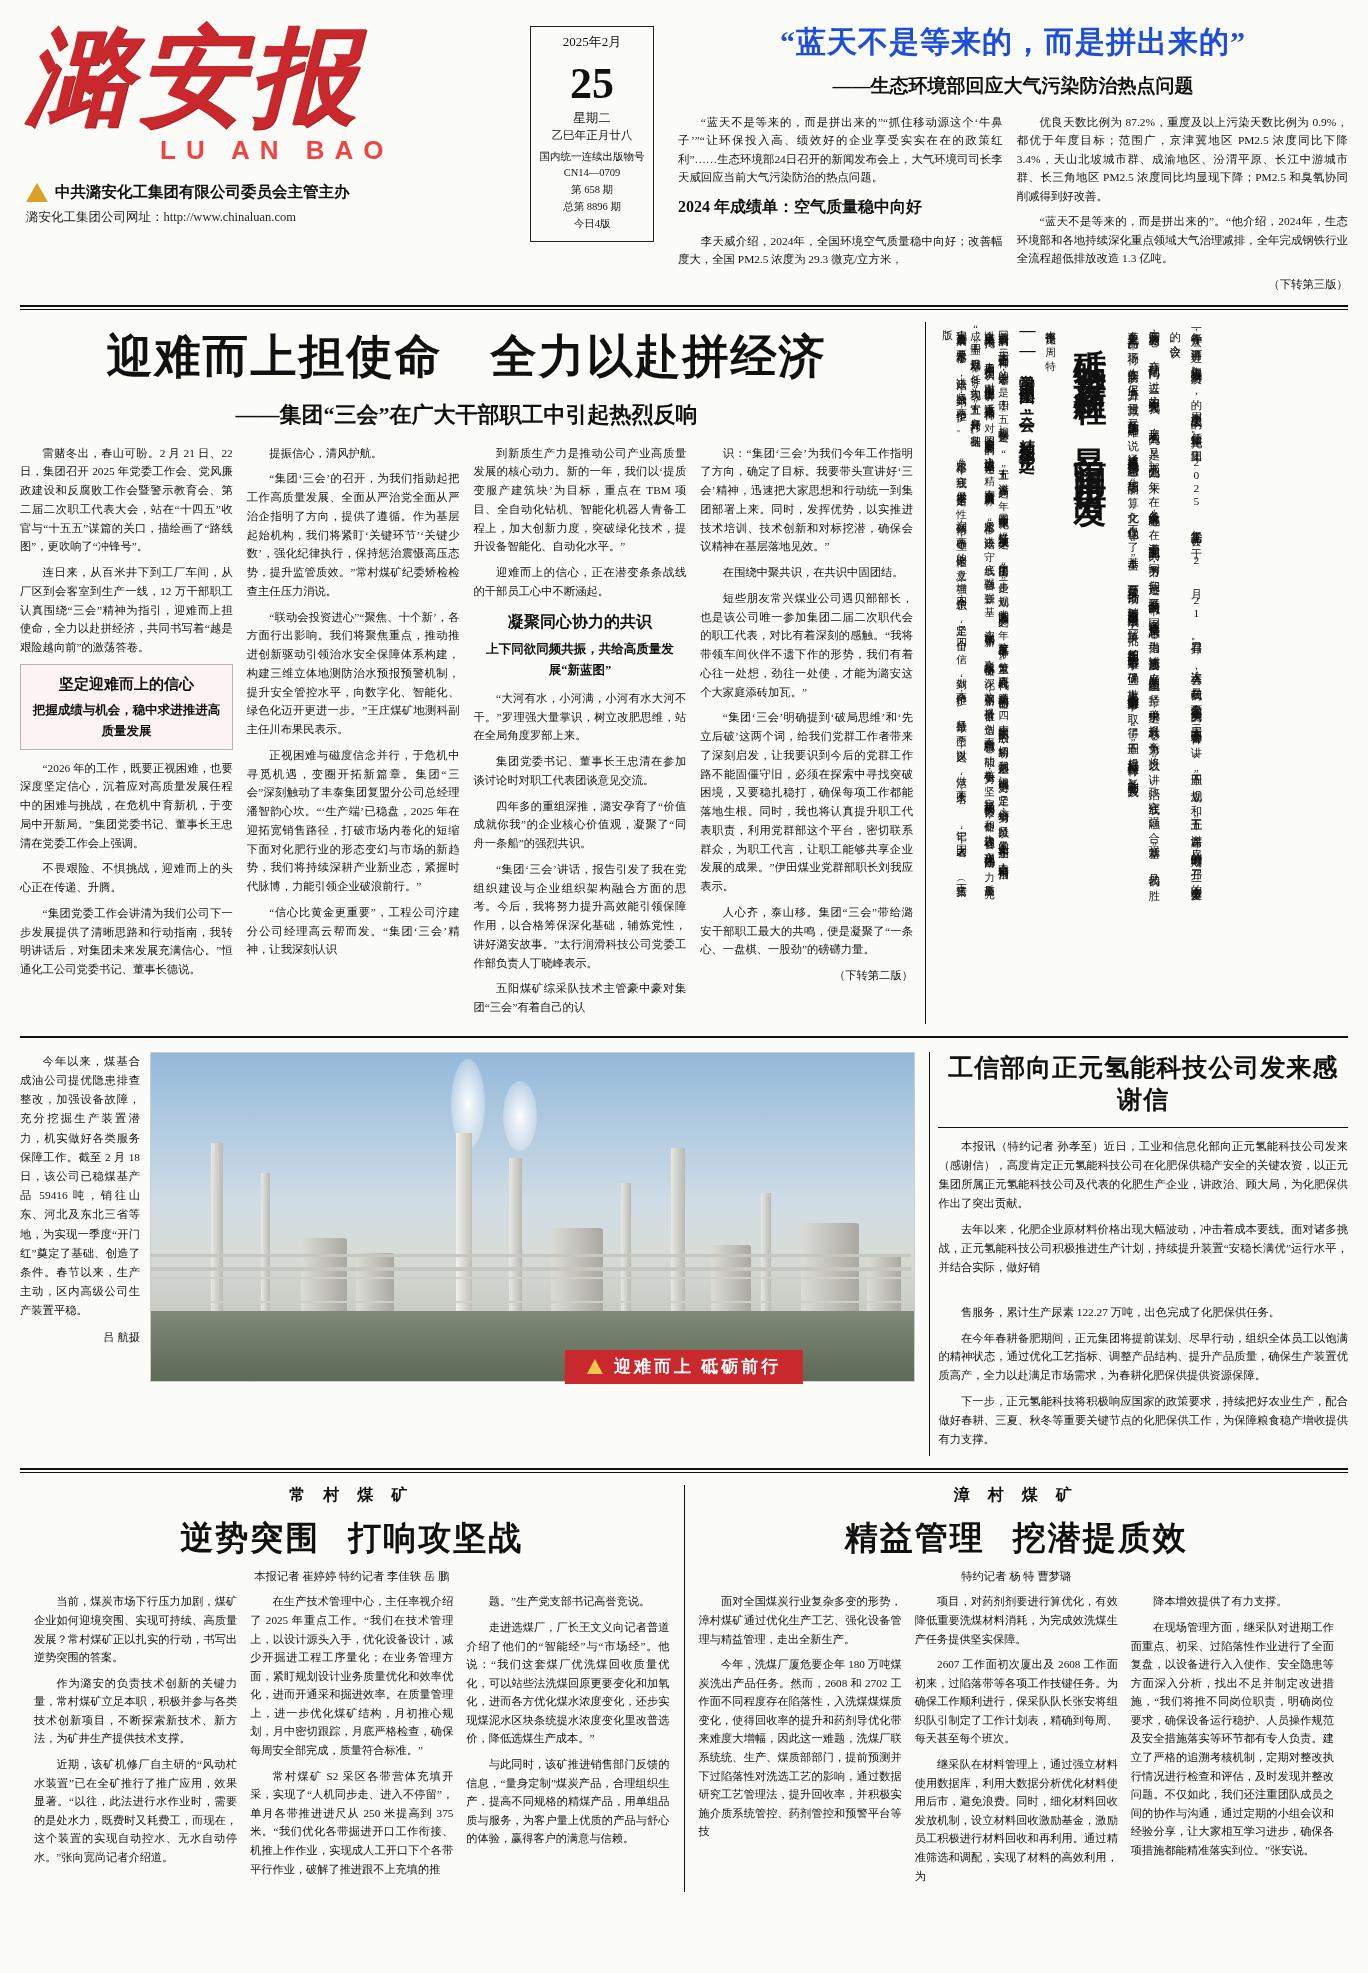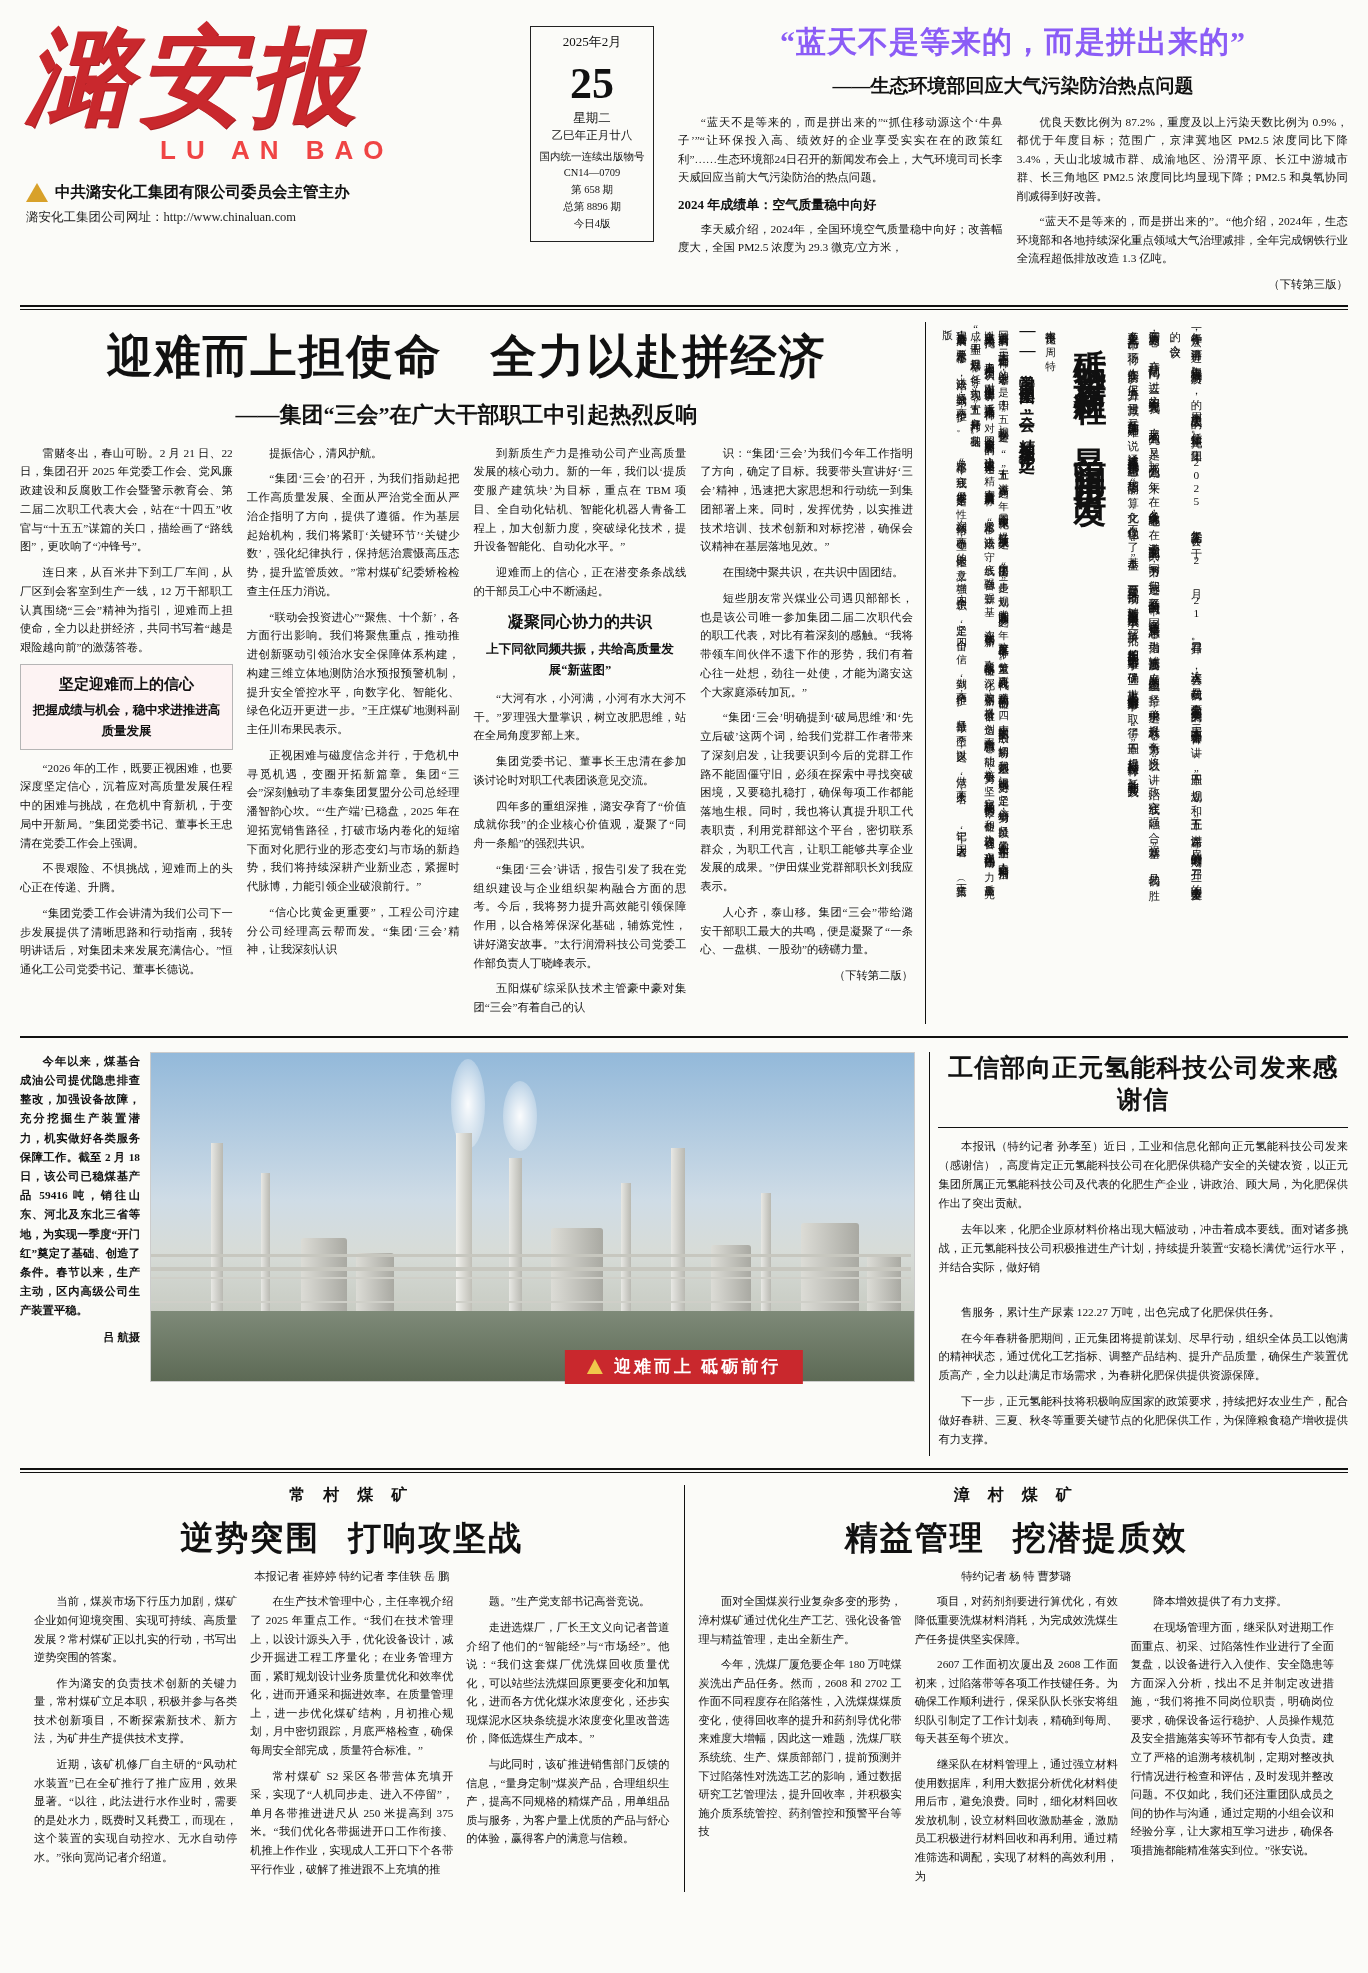--- a/index.html
+++ b/index.html
@@ -54,30 +54,30 @@
     font-size:11.5px;
   }
   .mast-date .ym { font-size:13px; margin-bottom:10px; }
   .mast-date .dd { font-size:44px; font-weight:700; line-height:1; margin:2px 0 3px; }
   .mast-date .wk { font-size:12.5px; }
   .mast-date .lunar { font-size:11.5px; margin-bottom:5px;}
   .mast-date .meta { font-size:10.5px; line-height:1.6; }
 
   .mast-right { flex:1; padding-left:14px; }
   .head-quote {
-    font-size:30px; font-weight:700; color:#8b5cf6; text-align:center;
+    font-size:30px; font-weight:700; color:#1d4ed8; text-align:center;
     letter-spacing:1px; margin-top:8px;
   }
   .head-sub {
     font-size:19px; font-weight:700; text-align:center; margin-top:10px; color:#111;
   }
   .head-cols { display:flex; gap:14px; margin-top:14px; font-size:11.4px; line-height:1.62; text-align:justify;}
   .head-cols .c { flex:1; }
   .head-cols .c2 { flex:1.02; }
-  .head-bold { font-weight:700; font-size:13px; display:block; margin:4px 0 5px;}
+  .head-bold { font-weight:700; font-size:16px; display:block; margin:4px 0 12px;}
   .rt { text-align:right; }
 
   .rule-thick { border-top:2.5px solid #111; margin:12px 0 0; }
   .rule-thin { border-top:1px solid #111; margin:2px 0 0; }
 
   
   .main-area { display:flex; margin-top:12px; }
   .main-left { width:905px; padding-right:12px; }
   .headline {
     font-size:46px; font-weight:700; letter-spacing:2px; text-align:center;
@@ -116,21 +116,21 @@
   }
   .v-small {
     writing-mode:vertical-rl; text-orientation:upright;
     font-size:10.6px; letter-spacing:1px; height:560px;
   }
 
   
   .mid-area { display:flex; margin-top:14px; gap:14px; }
   .photo-block { width:905px; }
   .photo-wrap { display:flex; gap:10px; }
-  .photo-cap { width:120px; font-size:11.3px; line-height:1.7; text-align:justify;font-weight:bold; }
+  .photo-cap { width:120px; font-size:11.3px; line-height:1.7; text-align:justify; }
   .photo-cap .sig { text-align:right; margin-top:7px; }
   .photo {
     flex:1; height:330px; position:relative; overflow:hidden;
     background:linear-gradient(#8fb6d8 0%, #b9cfe3 38%, #c9d6dd 55%, #9aa79f 100%);
     border:1px solid #ccc;
   }
   .sky-haze { position:absolute; inset:0; background:linear-gradient(#93b9da,#cfdce6 45%,#d7dcd8 60%,#b7b9ab 100%); }
   .ground { position:absolute; left:0; right:0; bottom:0; height:70px; background:linear-gradient(#7e8a78,#5d6a55); }
   .plant { position:absolute; left:0; right:0; bottom:48px; height:200px; }
   .stack { position:absolute; bottom:0; background:linear-gradient(90deg,#e8e8e4,#b9b9b2); }

